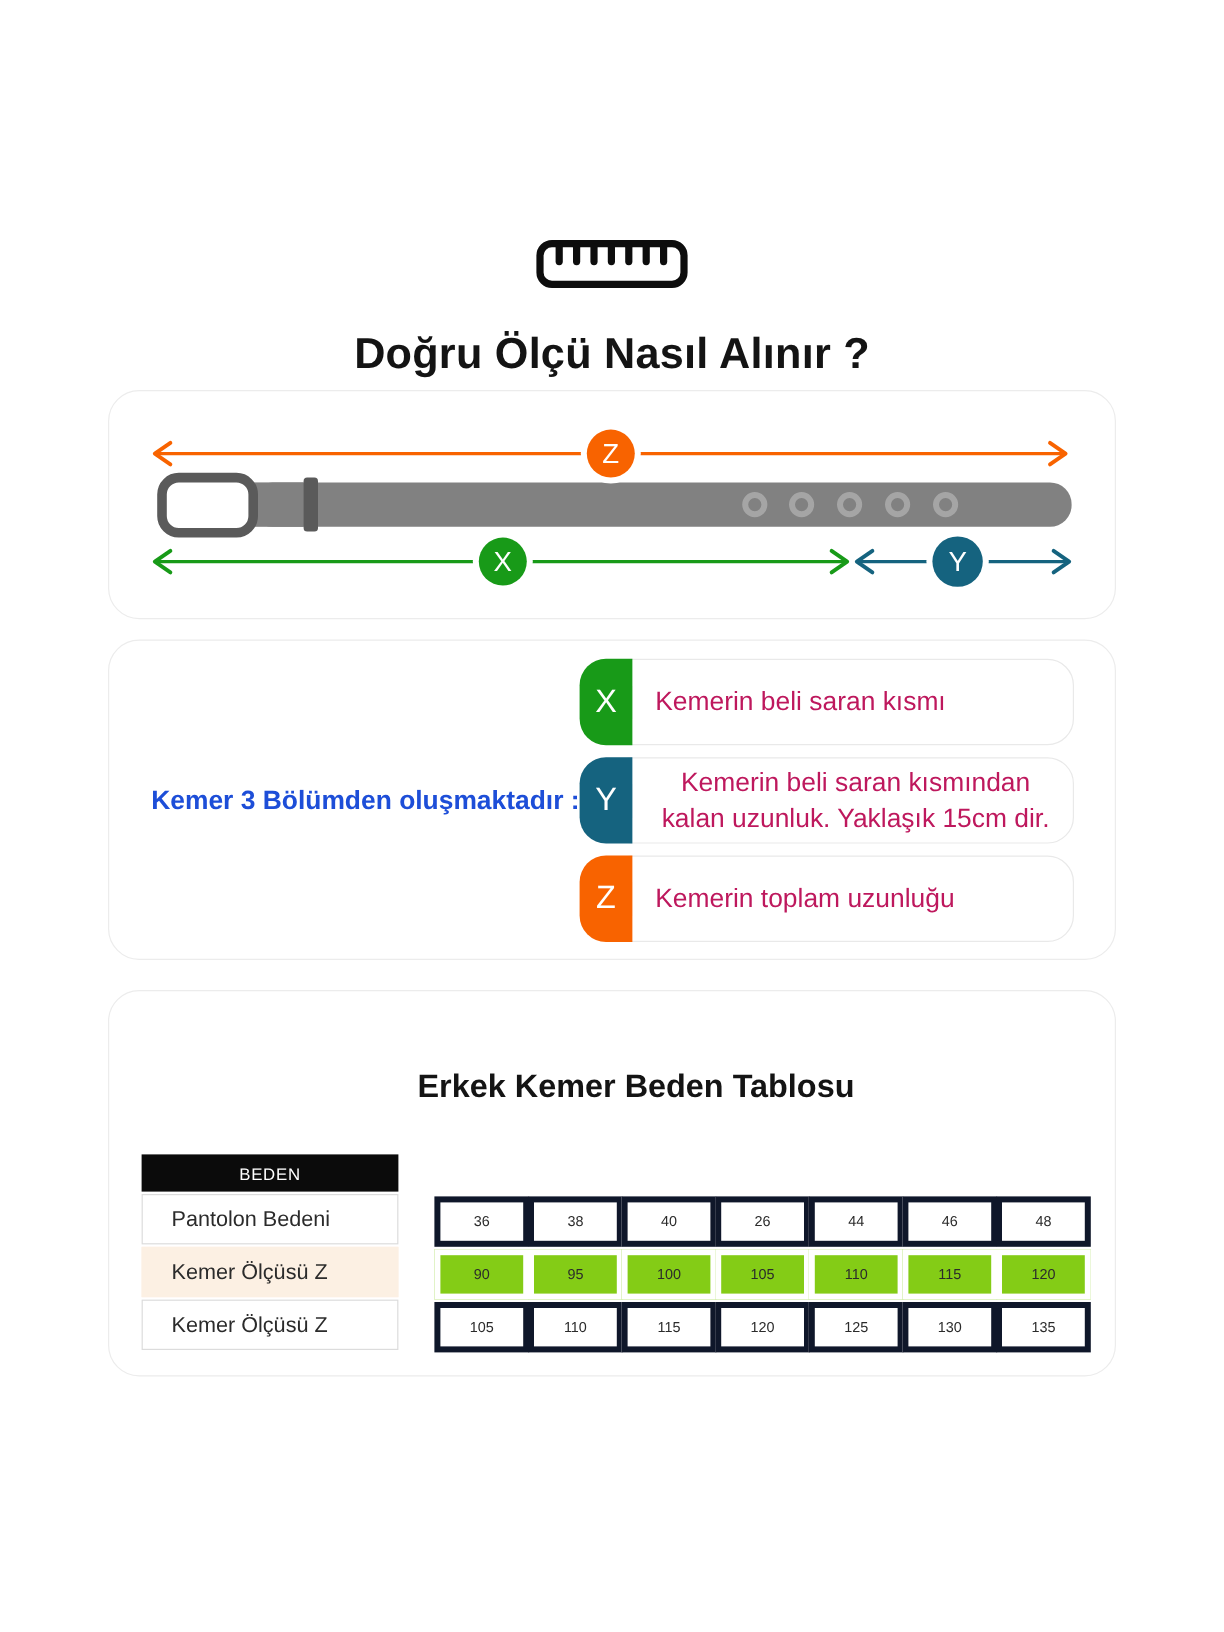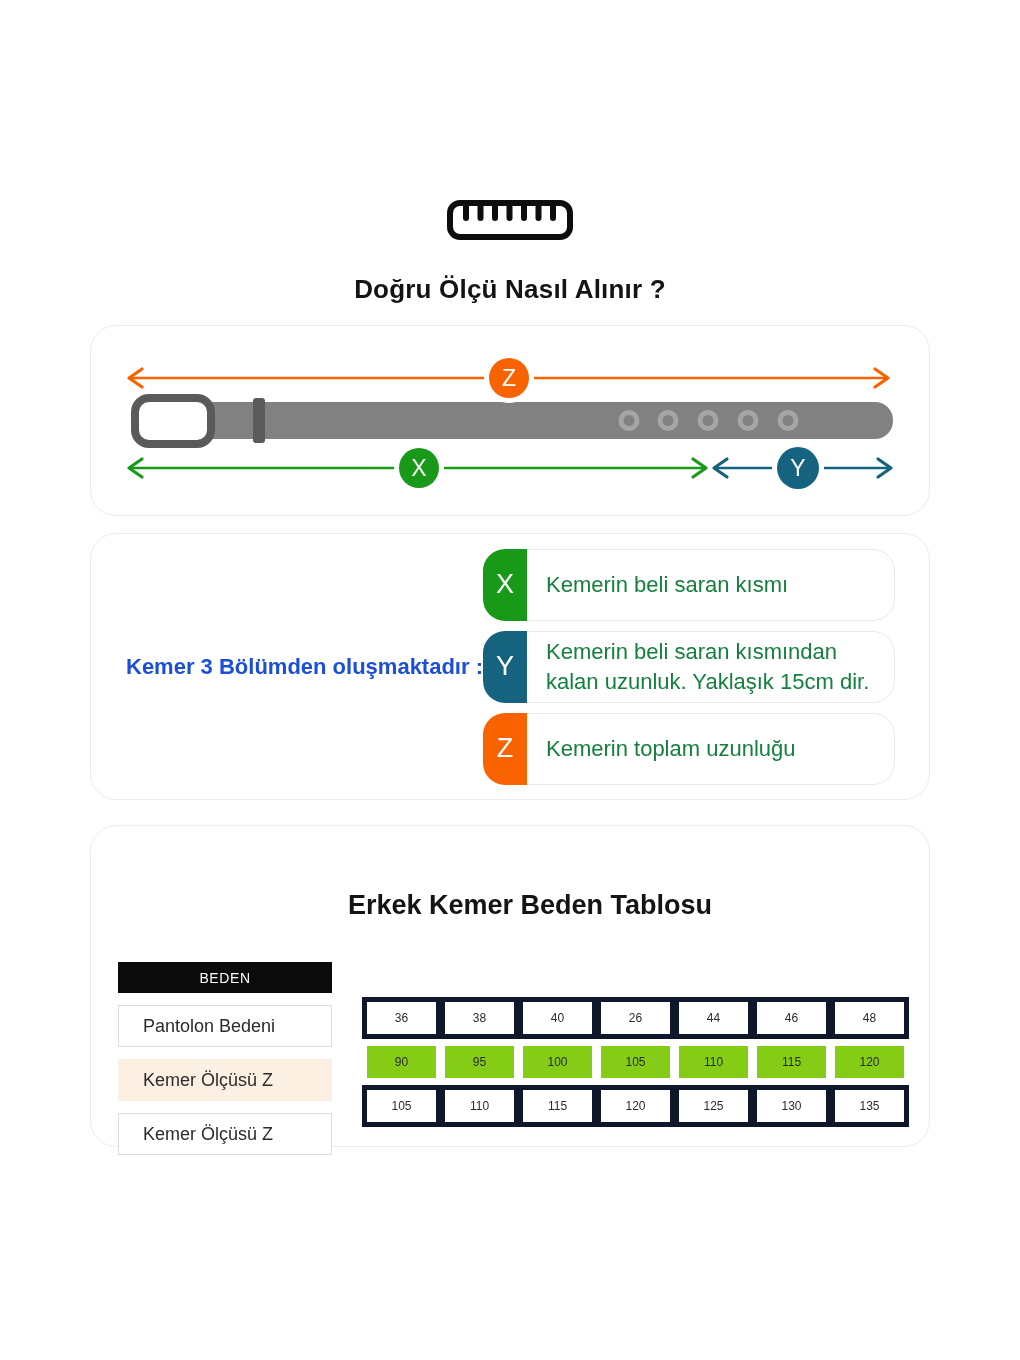--- a/index.html
+++ b/index.html
@@ -4,21 +4,21 @@
 <style>
   html,body{margin:0;padding:0;}
   body{
     width:1020px;height:1360px;position:relative;background:#ffffff;
     font-family:"Liberation Sans", sans-serif;overflow:hidden;
   }
   
   .ruler-wrap{position:absolute;top:199px;left:0;width:100%;text-align:center;}
   .main-title{
     position:absolute;top:274px;left:0;width:100%;text-align:center;
-    font-size:26px;font-weight:700;color:#141414;letter-spacing:.2px;
+    font-size:36px;font-weight:700;color:#141414;letter-spacing:.2px;
   }
   
   .card{
     position:absolute;left:90px;width:840px;background:#fff;
     border:1.5px solid #ececec;border-radius:26px;box-sizing:border-box;
   }
   .card-belt{top:325px;height:191px;}
   .card-legend{top:533px;height:267px;display:flex;align-items:center;}
   .card-table{top:825px;height:322px;padding-left:40px;}
   
@@ -33,34 +33,34 @@
   .legend-row{display:flex;height:72px;}
   .badge{
     position:relative;z-index:1;width:44px;flex:none;
     border-radius:22px 0 0 22px;color:#fff;font-size:27px;
     display:flex;align-items:center;justify-content:center;
   }
   .legend-text-box{
     flex:1;margin-left:-22px;border:1.5px solid #e9e9e9;border-radius:22px;
     display:flex;align-items:center;box-sizing:border-box;
     padding:6px 14px 6px 40px;background:#fff;
-    font-size:22px;line-height:1.32;color:#15803d;
+    font-size:22px;line-height:1.32;color:#be185d;text-align:center;
   }
   
   .table-title{
     padding-top:64px;text-align:center;font-size:27px;font-weight:700;color:#141414;
   }
   .table-wrap{position:absolute;top:136px;left:27px;display:flex;gap:30px;}
   .left-block{width:214px;flex:none;}
   .left-header{
     height:31px;background:#0b0b0b;color:#fff;font-size:14px;letter-spacing:.6px;
     display:flex;align-items:center;justify-content:center;
   }
   .left-row{
-    height:42px;margin-top:12px;border:1px solid #dcdcdc;box-sizing:border-box;
+    height:42px;margin-top:2px;border:1px solid #dcdcdc;box-sizing:border-box;
     display:flex;align-items:center;padding-left:24px;
     font-size:18px;color:#2b2b2b;background:#fff;
   }
   .left-row.cream{background:#fcf0e3;border-color:#fcf0e3;}
   .right-table{margin-top:33px;}
   .num-row{display:flex;margin-top:2px;}
   .num-cell{
     width:79px;height:42px;margin-left:-1px;border:5px solid #0f172a;
     box-sizing:border-box;display:flex;align-items:center;justify-content:center;
     font-size:12px;color:#2b2b2b;background:#fff;text-align:center;

